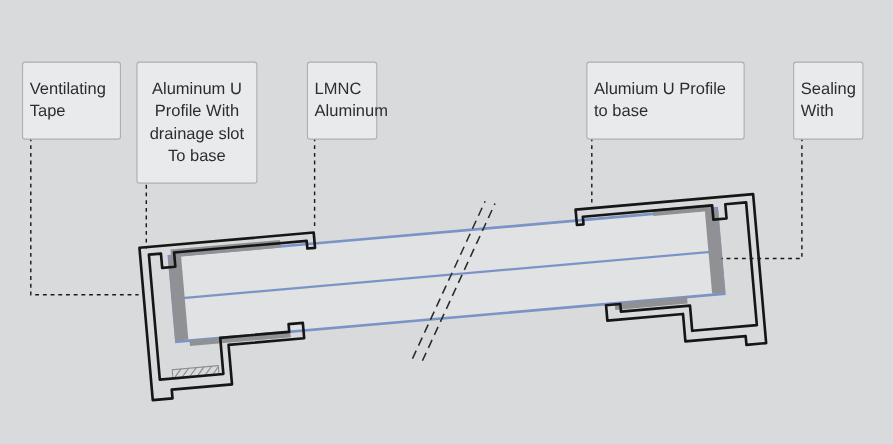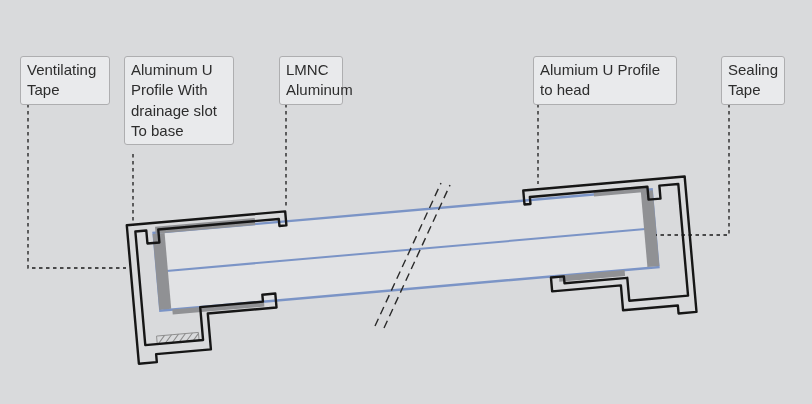--- a/index.html
+++ b/index.html
@@ -11,28 +11,28 @@
     font-family:"Liberation Sans", sans-serif;
   }
   #diagram-svg{position:absolute;left:0;top:0;}
 
   .label-box{
     position:absolute;
     box-sizing:border-box;
     background:#e9eaec;
     border:1px solid #aeaeb0;
     border-radius:3px;
-    padding:3px 6px;
+    padding:14px 6px;
     font-size:15px;
     line-height:1.35;
     color:#2d2d2d;
     white-space:pre-line;
   }
   #label-ventilating{left:20px;top:56px;width:90px;}
-  #label-alu-base{left:124px;top:56px;width:110px;}
+  #label-alu-base{left:124px;top:56px;width:110px;text-align:center;}
   #label-silicone{left:279px;top:56px;width:64px;}
   #label-alu-head{left:533px;top:56px;width:144px;}
   #label-sealing{left:721px;top:56px;width:64px;}
 
   .profile{fill:none;stroke:#161616;stroke-width:2.4;stroke-linejoin:round;stroke-linecap:round;}
   .panel{fill:#e1e2e4;stroke:#7b94c6;stroke-width:2.4;}
   .panel-line{stroke:#7b94c6;stroke-width:2;}
   .gasket{fill:#909194;stroke:none;}
   .hatch-box{fill:none;stroke:#8a8a8a;stroke-width:0.9;}
   .hatch-line{stroke:#8a8a8a;stroke-width:1;}
@@ -96,17 +96,17 @@
 
   <div class="label-box" id="label-alu-base">Aluminum U
 Profile With
 drainage slot
 To base</div>
 
   <div class="label-box" id="label-silicone">LMNC
 Aluminum</div>
 
   <div class="label-box" id="label-alu-head">Alumium U Profile
-to head</div>
+to base</div>
 
   <div class="label-box" id="label-sealing">Sealing
-Tape</div>
+With</div>
 </div>
 
 </body></html>

